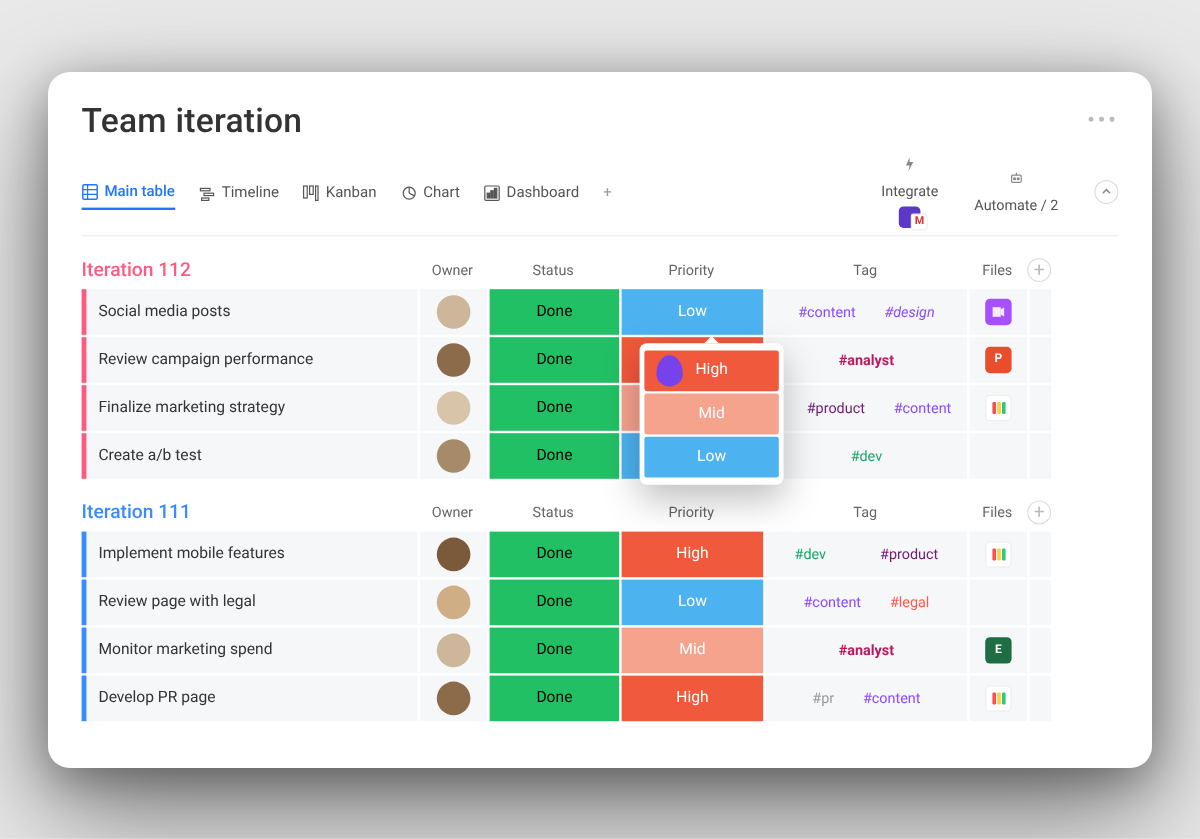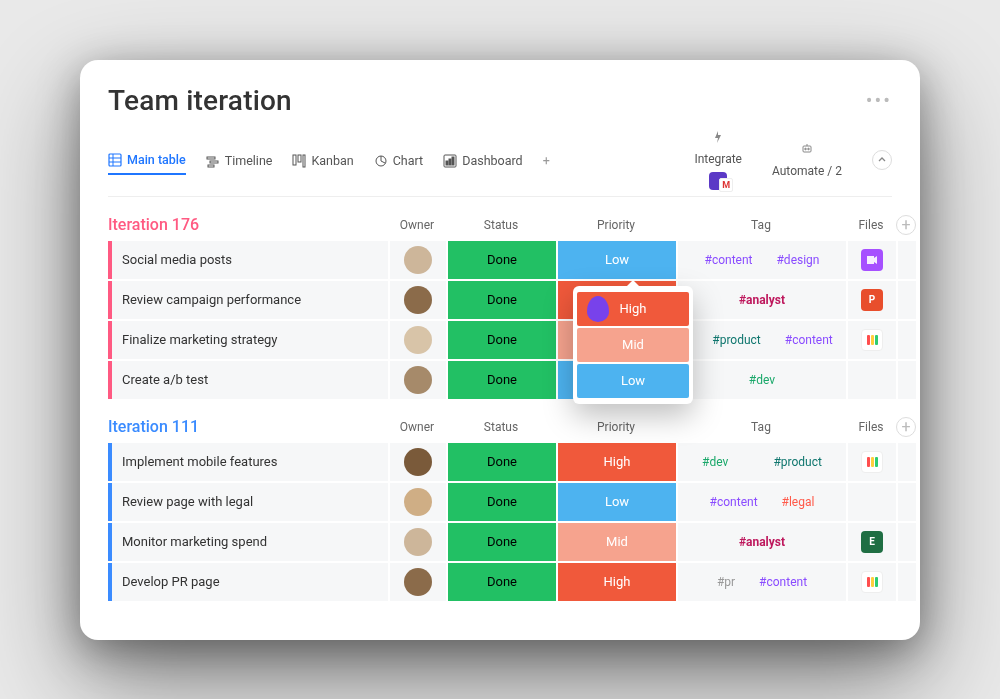--- a/index.html
+++ b/index.html
@@ -6,21 +6,21 @@
   body {
     font-family: -apple-system, BlinkMacSystemFont, "Segoe UI", Roboto, Helvetica, Arial, sans-serif;
     background: #e9e9e9;
     width: 1000px;
     height: 699px;
     display: flex;
     align-items: center;
     justify-content: center;
   }
   .frame {
-    width: 840px;
+    width: 920px;
     height: 580px;
     background: #fff;
     border-radius: 18px;
     box-shadow: 0 40px 100px rgba(0,0,0,.45), 0 10px 40px rgba(0,0,0,.35);
     padding: 24px 28px 18px 28px;
     overflow: hidden;
     position: relative;
   }
   .header-row { display:flex; align-items:center; justify-content:space-between; margin-bottom:14px;}
   .title { font-size:28px; font-weight:500; color:#333; letter-spacing:.2px; }
@@ -53,23 +53,23 @@
   .ava-e{ background:#7a5a3a;}
   .ava-f{ background:#cfae85;}
   .statuscell{ margin-left:2px; display:flex; align-items:center; justify-content:center; color:#000000; font-size:13px; font-weight:400; background:#22c064;}
   .priocell{ margin-left:2px; display:flex; align-items:center; justify-content:center; color:#fff; font-size:13px; position:relative;}
   .p-low{ background:#4db3f0;}
   .p-high{ background:#f0593b;}
   .p-mid{ background:#f6a38e;text-align:right;}
   .tagcell{ margin-left:2px; background:#f6f7f8; display:flex; align-items:center; justify-content:center; gap:24px; font-size:12px; white-space:nowrap; overflow:hidden;}
   .tag { }
   .t-content{ color:#8a4cff;}
-  .t-design{ color:#8a4cff;}
+  .t-design{ color:#8a4cff;font-style:italic;}
   .t-analyst{ color:#be185d;font-weight:bold;}
-  .t-product{ color:#0f766e;margin-left:21px;}
+  .t-product{ color:#701a75;margin-left:21px;}
   .t-dev{ color:#1aa86a;}
   .t-legal{ color:#ff5a4a;}
   .t-pr{ color:#999;}
   .filecell{ margin-left:2px; background:#f6f7f8; display:flex; align-items:center; justify-content:center;}
   .fi{ width:22px; height:22px; border-radius:4px; display:flex; align-items:center; justify-content:center; color:#fff; font-size:10px; font-weight:700;}
   .fi-vid{ background:#a650ff;}
   .fi-ppt{ background:#e84e2c;}
   .fi-mnd{ background:#fff; border:1px solid #eee;}
   .fi-xls{ background:#1f6e43;}
   .mnd-bars{ display:inline-flex; gap:1px;}
@@ -172,21 +172,21 @@
     <div class="chev-circ" style="margin-left:10px;">
       <svg width="8" height="8" viewBox="0 0 8 8">
           <path d="M1 5 L4 2 L7 5" fill="none" stroke="#888" stroke-width="1.3"></path>
         </svg>
     </div>
   </div>
 
   <div id="groups-mount">
       <div class="group g112">
         <div class="group-head">
-          <div class="group-title">Iteration 176</div>
+          <div class="group-title">Iteration 112</div>
           <div class="col-h">Owner</div>
           <div class="col-h">Status</div>
           <div class="col-h">Priority</div>
           <div class="col-h">Tag</div>
           <div class="col-h">Files</div>
           <div class="add-col">+</div>
         </div>
         <div class="row">
           <div class="taskcell">Social media posts</div>
           <div class="ownercell">

